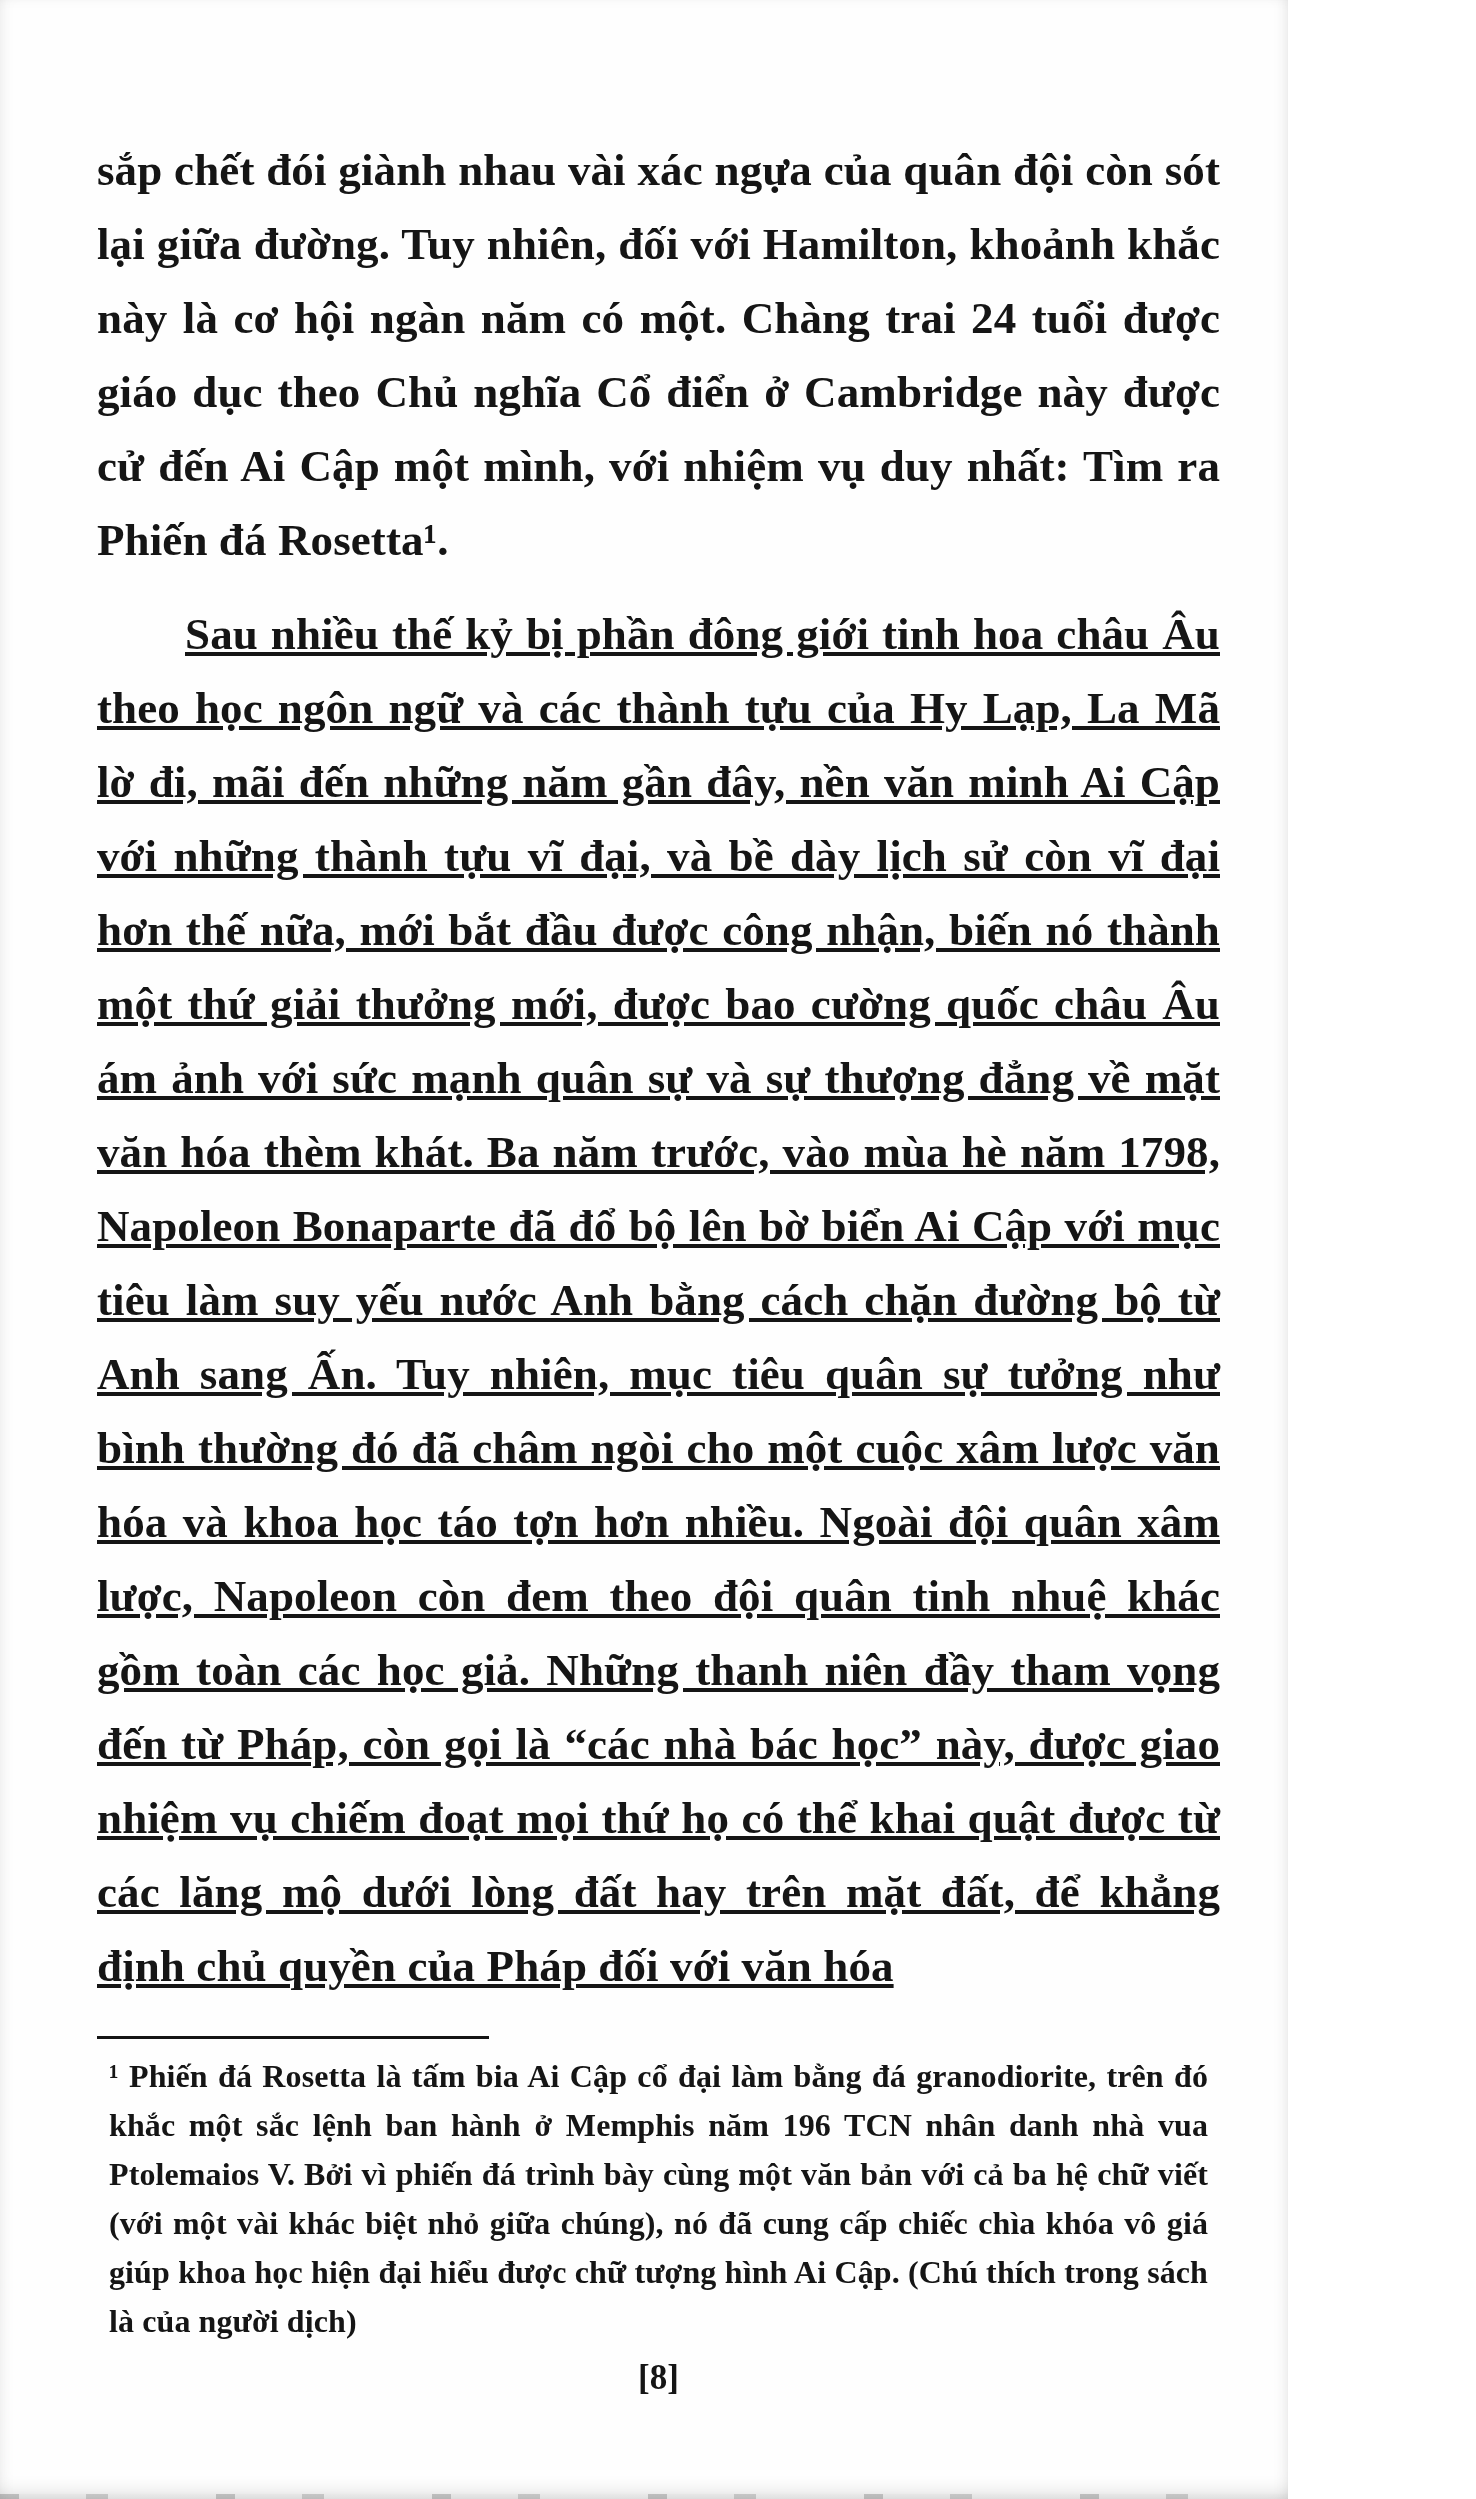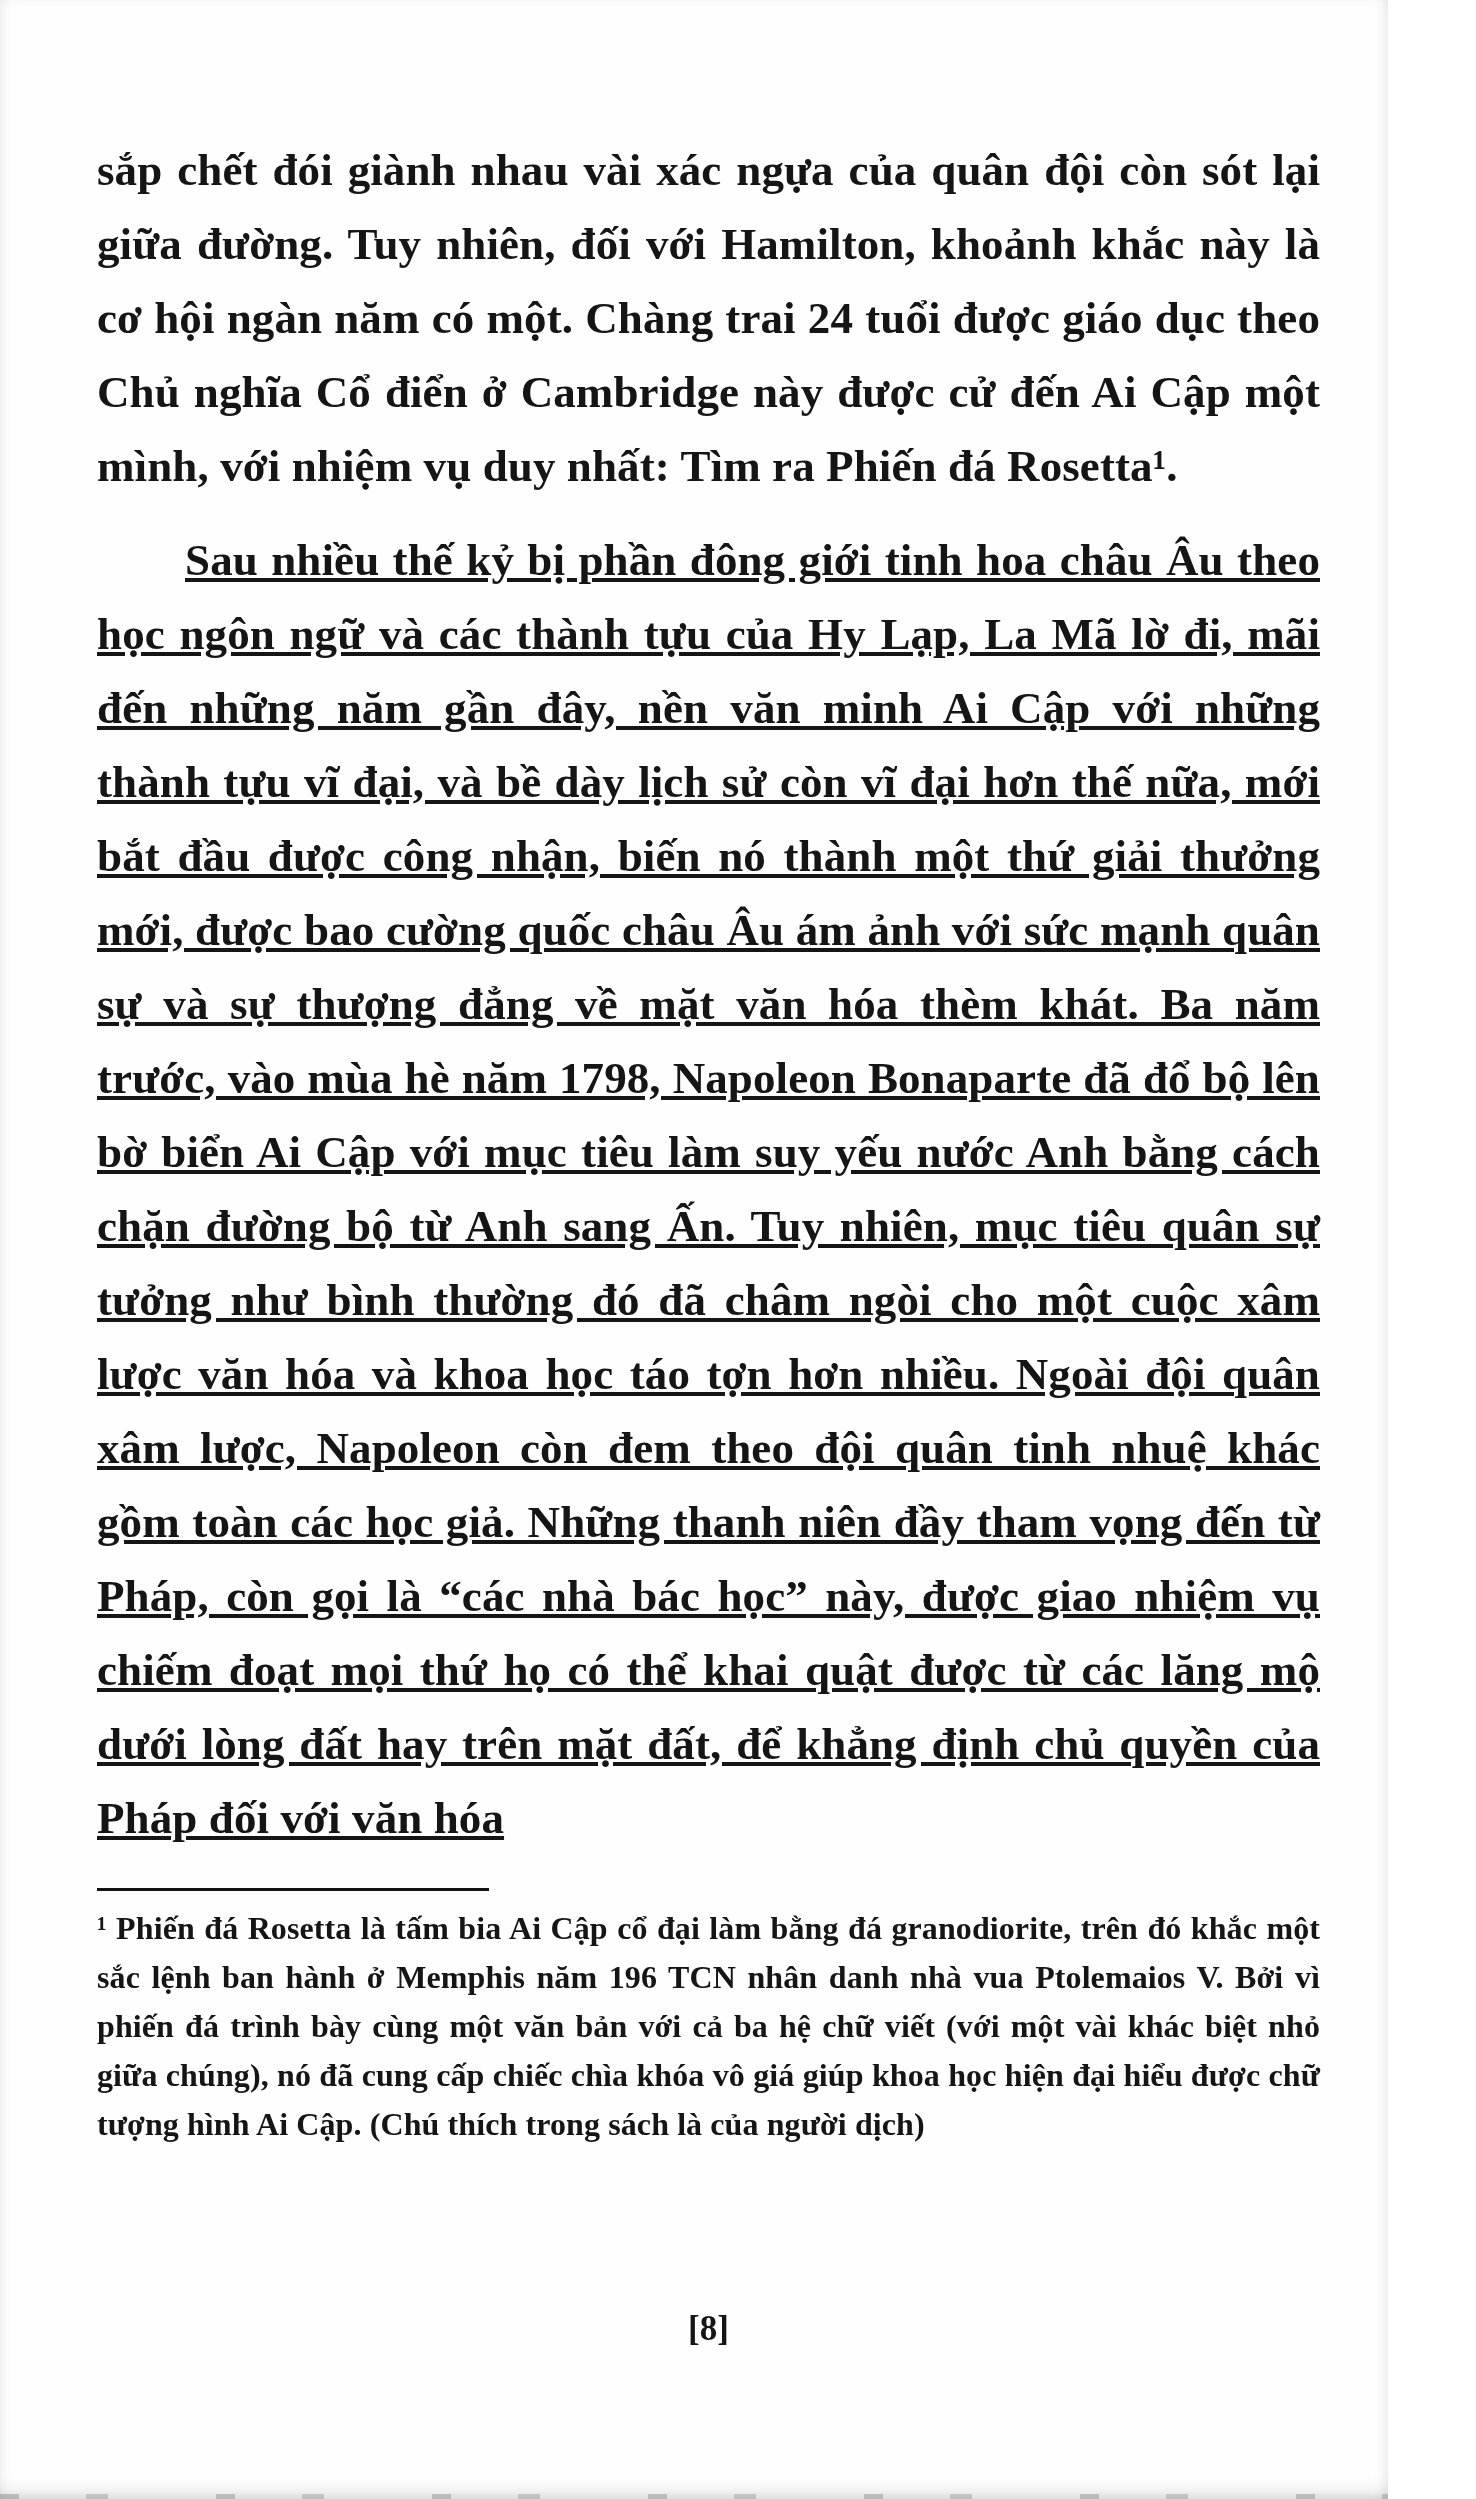--- a/index.html
+++ b/index.html
@@ -2,21 +2,21 @@
 <html style="font-size:11.5px"><head>
 <meta charset="utf-8">
 <style>
   html, body {
     margin: 0;
     padding: 0;
     background: #ffffff;
   }
   .page {
     position: relative;
-    width: 1388px;
+    width: 1288px;
     height: 2500px;
     box-sizing: border-box;
     background: #fefefe;
     color: #151515;
     font-family: "Liberation Serif", "DejaVu Serif", serif;
     padding: 133px 68px 108px 97px;
     display: flex;
     flex-direction: column;
     overflow: hidden;
     box-shadow:
@@ -60,21 +60,21 @@
   .footnote {
     margin-top: 33px;
   }
   .rule {
     width: 392px;
     height: 0;
     border-top: 3.6px solid #141414;
     margin-bottom: 13px;
   }
   .fn-text {
-    margin: 0;
+    margin: 12px;
     font-size: 32px;
     line-height: 49px;
     font-weight: 600;
     text-align: justify;
     letter-spacing: 0.1px;
   }
   .pagenum {
     margin-top: auto;
     margin-bottom: 43px;
     text-align: center;

